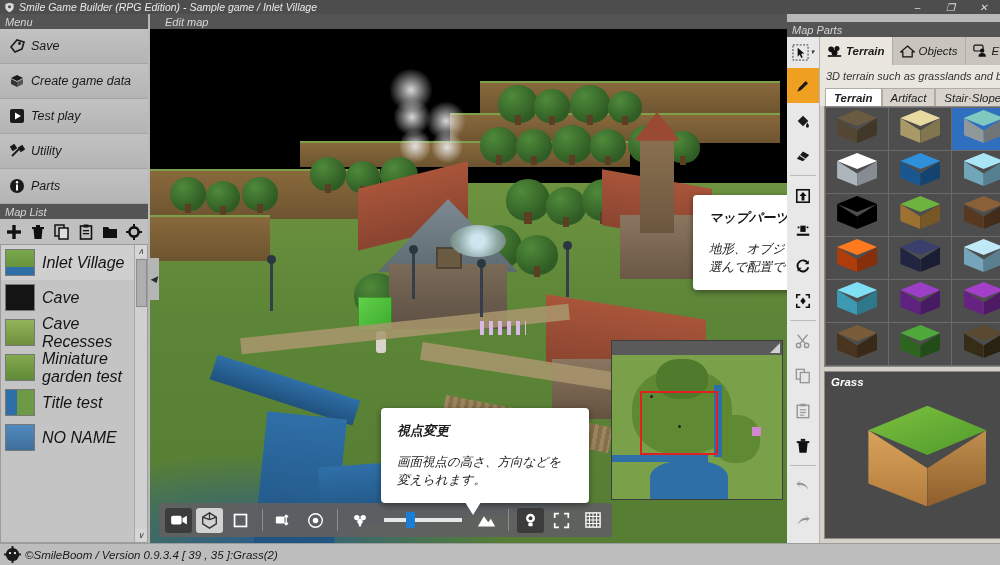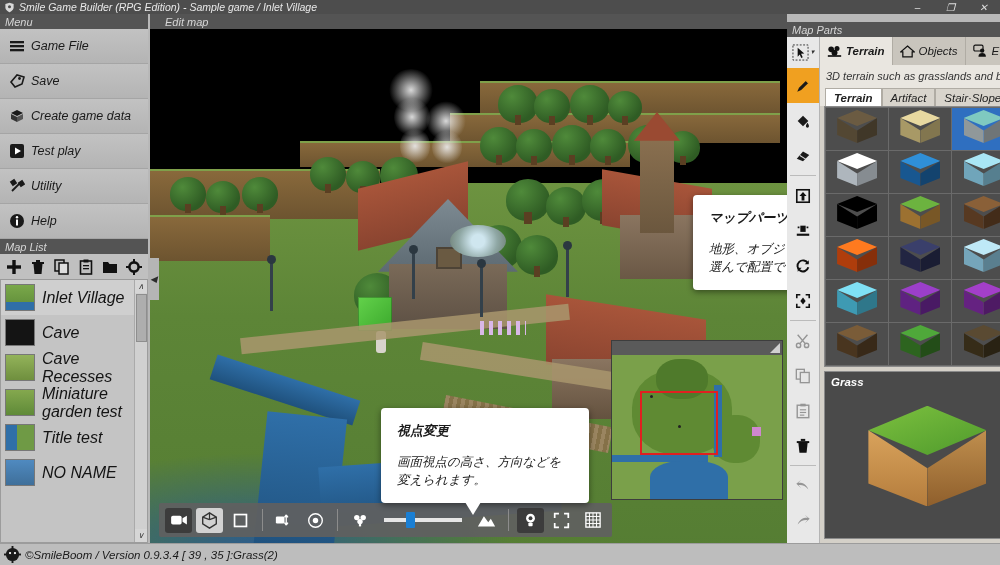--- a/index.html
+++ b/index.html
@@ -343,30 +343,20 @@
     </div>
   </div>
 
   <div class="leftpanel">
     <div class="sec-head">Menu</div>
 
     <div class="menu-items">
       <div class="menu-item">
         <span class="mi-icon">
           <svg viewBox="0 0 16 16" width="16" height="16">
-              <rect x="1" y="3" width="14" height="2.3" fill="#1a1a1a"></rect>
-              <rect x="1" y="7" width="14" height="2.3" fill="#1a1a1a"></rect>
-              <rect x="1" y="11" width="14" height="2.3" fill="#1a1a1a"></rect>
-            </svg>
-        </span>
-        <span>Game File</span>
-      </div>
-      <div class="menu-item">
-        <span class="mi-icon">
-          <svg viewBox="0 0 16 16" width="16" height="16">
               <path d="M2 9 L8 2 L15 4 L13 11 L6 14 Z" fill="none" stroke="#1a1a1a" stroke-width="1.6"></path>
               <circle cx="10.5" cy="5.5" r="1.4" fill="#1a1a1a"></circle>
             </svg>
         </span>
         <span>Save</span>
       </div>
       <div class="menu-item">
         <span class="mi-icon">
           <svg viewBox="0 0 16 16" width="16" height="16">
               <path d="M2 5 L8 2 L14 5 L8 8 Z" fill="#1a1a1a"></path>
@@ -394,21 +384,21 @@
         <span>Utility</span>
       </div>
       <div class="menu-item">
         <span class="mi-icon">
           <svg viewBox="0 0 16 16" width="16" height="16">
               <circle cx="8" cy="8" r="7" fill="#1a1a1a"></circle>
               <rect x="7" y="6.5" width="2" height="6" fill="#fff"></rect>
               <circle cx="8" cy="4.3" r="1.2" fill="#fff"></circle>
             </svg>
         </span>
-        <span>Help</span>
+        <span>Parts</span>
       </div>
     </div>
 
     <div class="sec-head">Map List</div>
 
     <div class="maplist-tools">
       <span class="mt">
         <svg viewBox="0 0 16 16" width="16" height="16">
             <rect x="6.3" y="1" width="3.4" height="14" fill="#111"></rect>
             <rect x="1" y="6.3" width="14" height="3.4" fill="#111"></rect>

